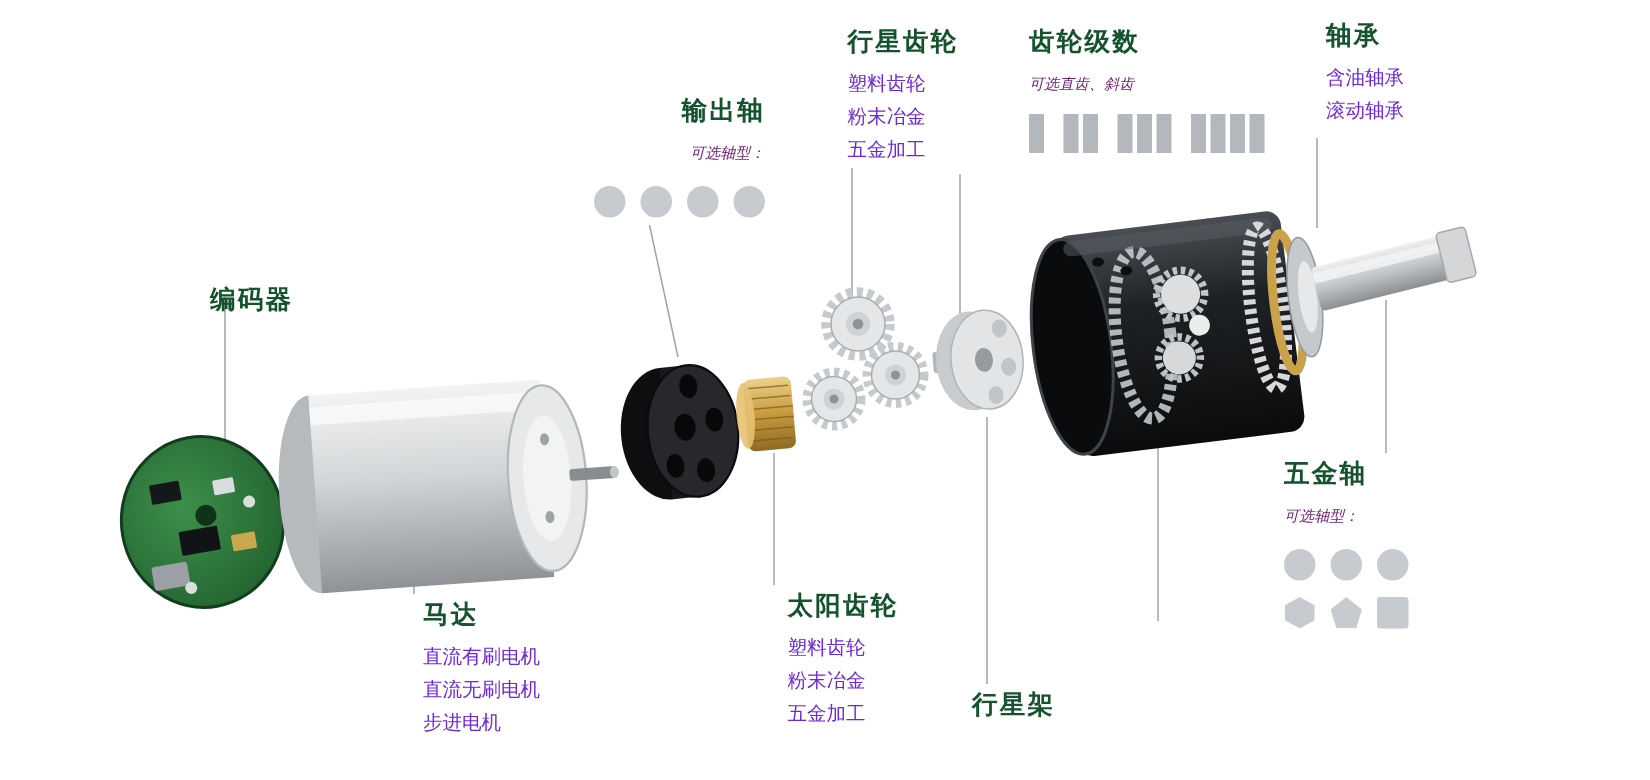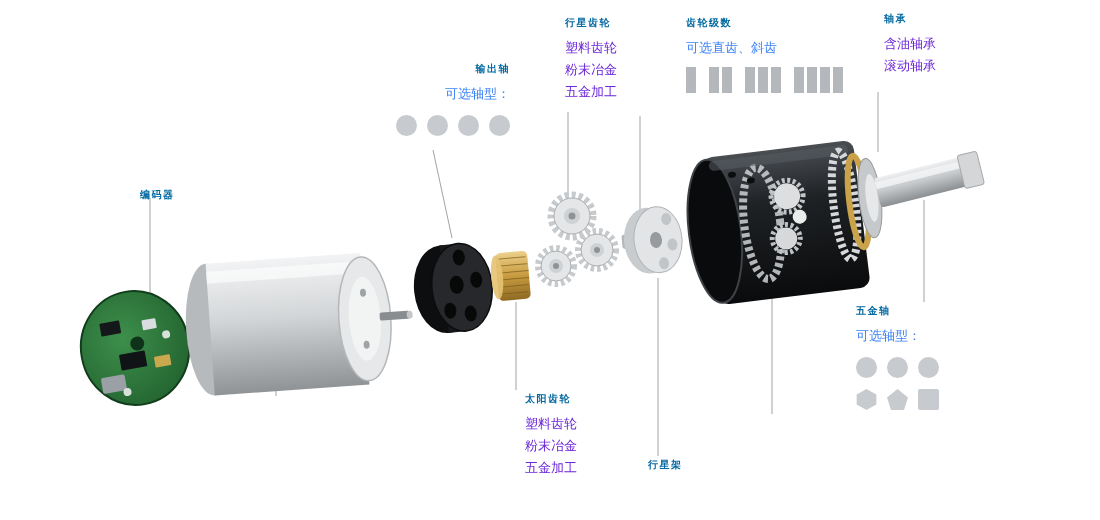--- a/index.html
+++ b/index.html
@@ -1,22 +1,22 @@
 <!DOCTYPE html>
 <html><head>
 <meta charset="utf-8">
 <style>
   * { margin:0; padding:0; box-sizing:border-box; }
   html,body { background:#ffffff; }
   body { font-family:"DejaVu Sans","Liberation Sans",sans-serif; }
   .stage { position:relative; width:1100px; height:520px; background:#ffffff; overflow:hidden; }
   .illustration { position:absolute; left:0; top:0; width:1100px; height:520px; }
   .callout { position:absolute; white-space:nowrap; }
-  .callout .title { font-size:10px; font-weight:bold; color:#0369a1; letter-spacing:1.5px; margin-bottom:7px; }
-  .callout .sub { font-size:13px; color:#3b82f6; line-height:21px; }
+  .callout .title { font-size:17px; font-weight:bold; color:#14532d; letter-spacing:1.5px; margin-bottom:7px; }
+  .callout .sub { font-size:10px; color:#701a75; line-height:21px;font-style:italic; }
   .callout .item { font-size:13px; color:#6d28d9; line-height:22px; }
   .shape-row { display:flex; gap:10px; margin-top:11px; }
   .shape { width:21px; height:21px; background:#c7cbcf; display:inline-block; }
   .shape.circle { border-radius:50%; }
   .shape.hexagon { clip-path:polygon(50% 0%,97% 26%,97% 74%,50% 100%,3% 74%,3% 26%); }
   .shape.pentagon { clip-path:polygon(50% 0%,100% 40%,81% 100%,19% 100%,0% 40%); }
   .shape.square { border-radius:2px; }
   .bars { display:flex; align-items:flex-end; gap:13px; margin-top:9px; }
   .bargroup { display:flex; gap:3px; }
   .bargroup i { display:block; width:10px; height:26px; background:#b4b8bc; }
@@ -216,20 +216,26 @@
         </span>
     </div>
   </div>
 
   <div class="callout" style="left:884px; top:12px;">
     <div class="title">轴承</div>
     <div class="item">含油轴承</div>
     <div class="item">滚动轴承</div>
   </div>
 
+  <div class="callout" style="left:282px; top:398px;">
+    <div class="title">马达</div>
+    <div class="item">直流有刷电机</div>
+    <div class="item">直流无刷电机</div>
+    <div class="item">步进电机</div>
+  </div>
 
   <div class="callout" style="left:525px; top:392px;">
     <div class="title">太阳齿轮</div>
     <div class="item">塑料齿轮</div>
     <div class="item">粉末冶金</div>
     <div class="item">五金加工</div>
   </div>
 
   <div class="callout" style="left:620px; top:458px;margin-left:28px;">
     <div class="title">行星架</div>

